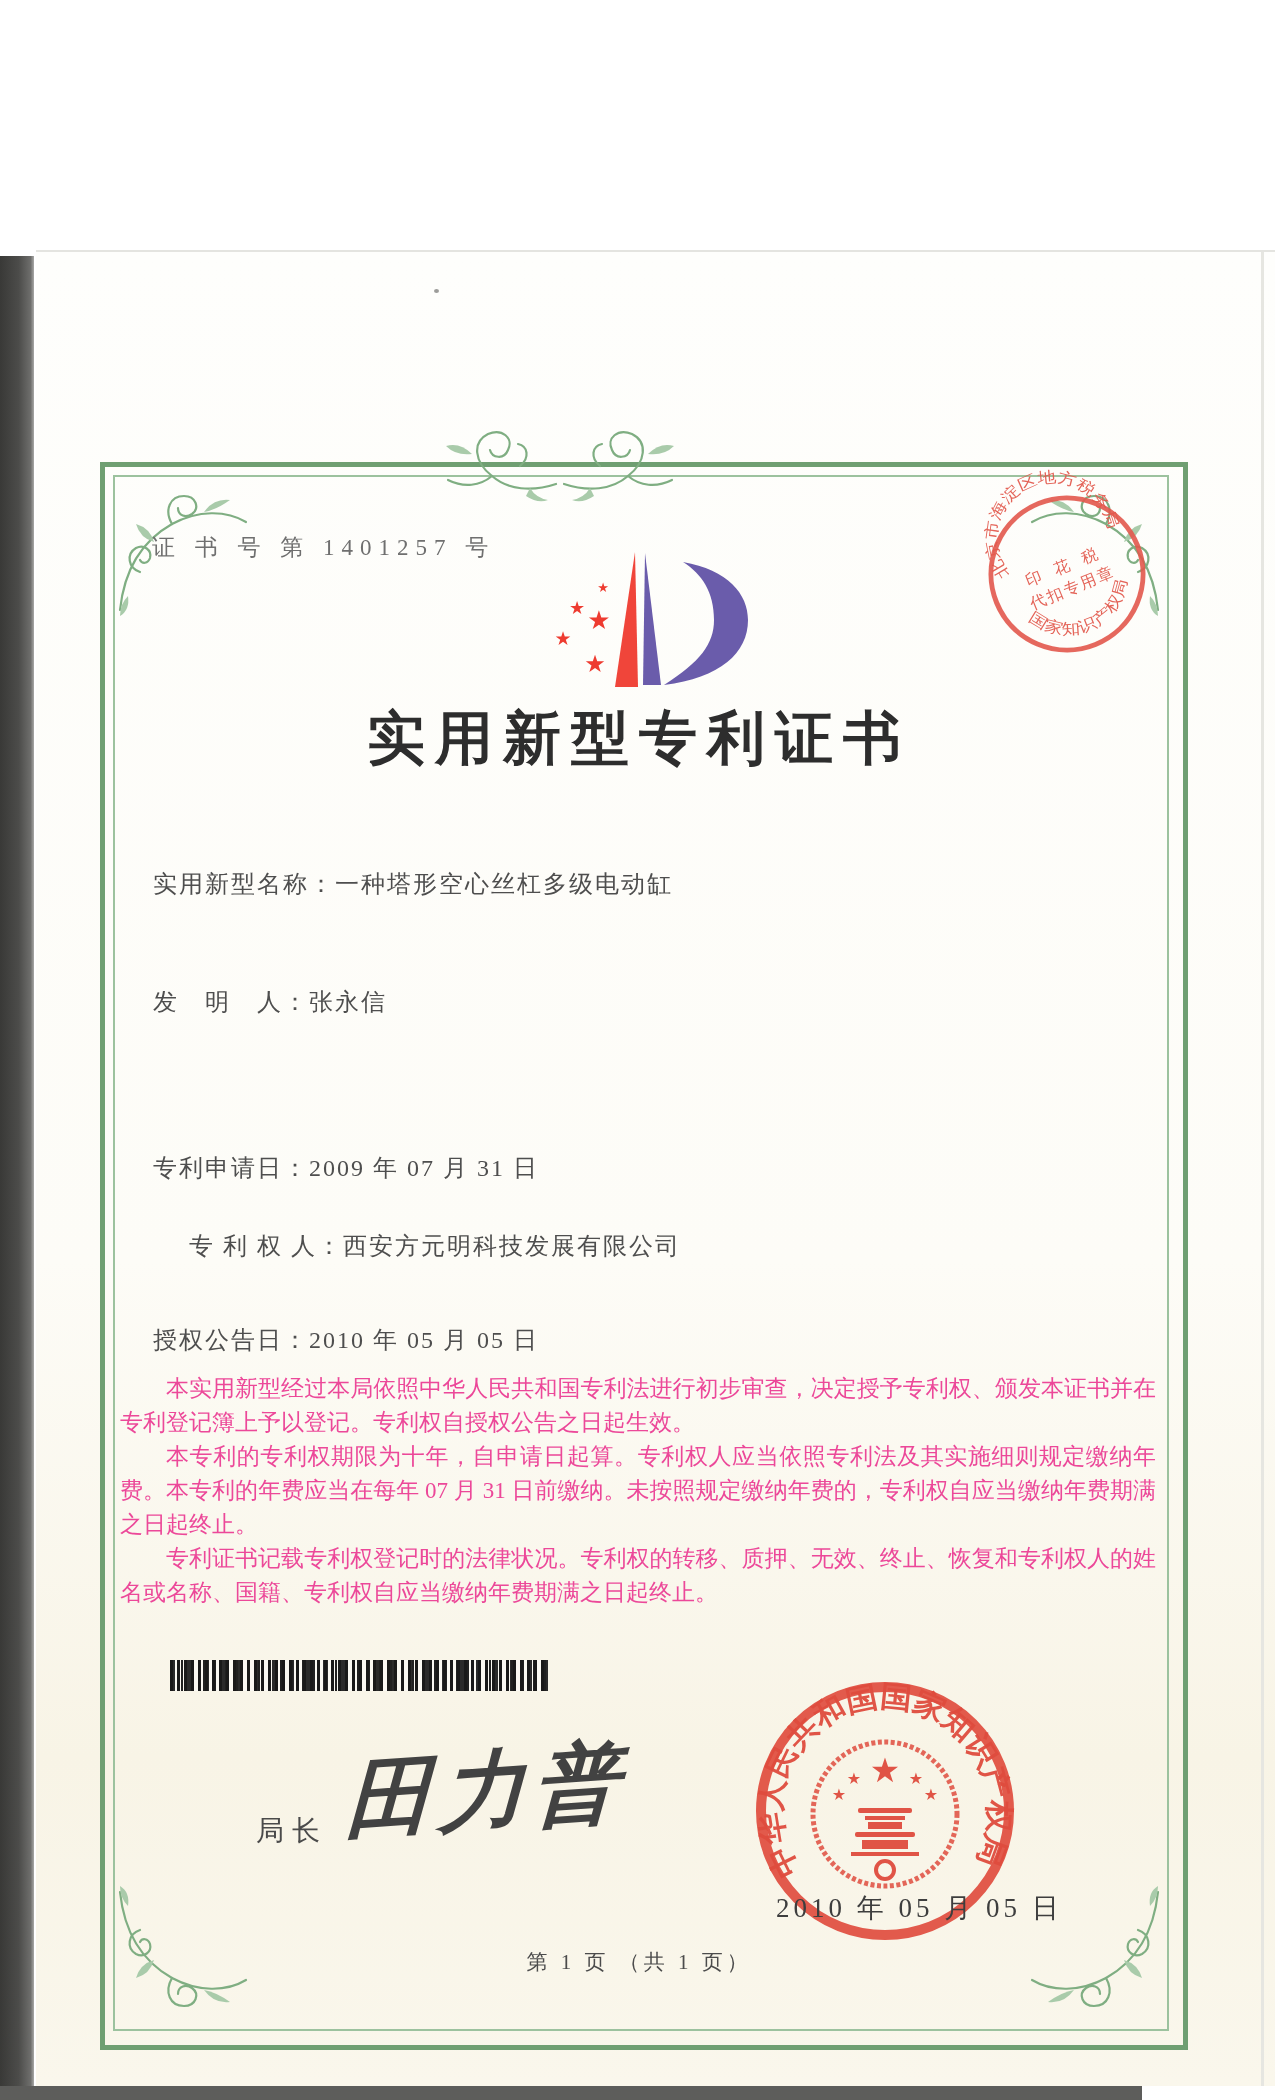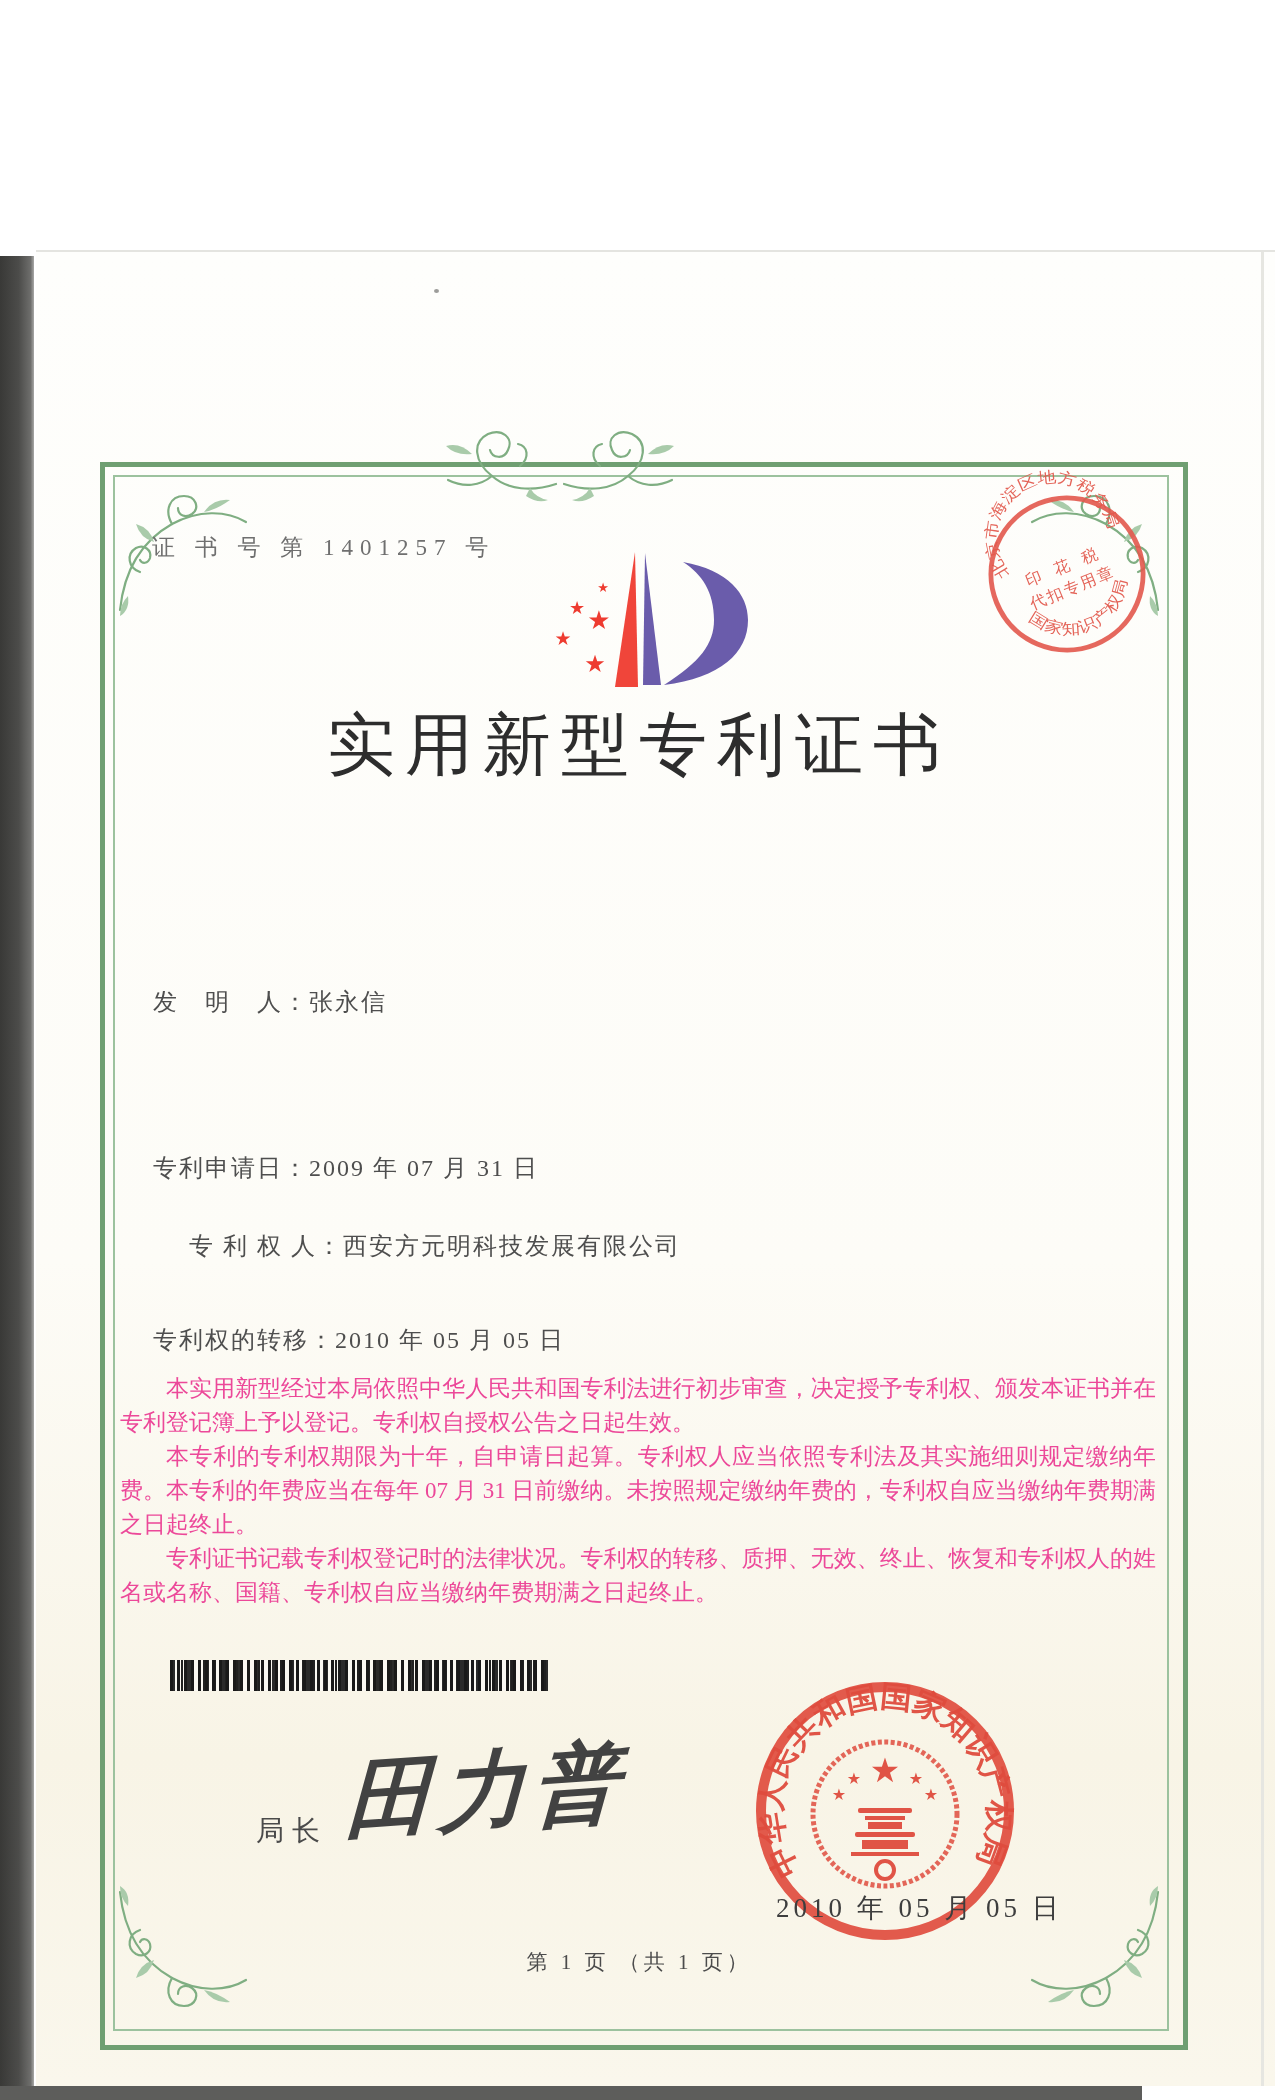--- a/index.html
+++ b/index.html
@@ -12,21 +12,21 @@
   .left-band{left:0;top:256px;width:34px;height:1844px;
              background:linear-gradient(90deg,#393937 0%,#4c4c4a 55%,#6e6e6c 90%,#a9a9a7 100%);}
   .bottom-band{left:0;top:2086px;width:1142px;height:14px;background:#5d5d5b;}
   .right-edge{left:1261px;top:252px;width:3px;height:1834px;background:#e6e6e1;}
   .speck{left:434px;top:289px;width:5px;height:4px;border-radius:50%;background:#9c9c9a;}
 
   .frame-outer{left:100px;top:462px;width:1078px;height:1578px;border:5px solid #6f9f72;}
   .frame-inner{left:113px;top:475px;width:1052px;height:1552px;border:2px solid #9cc29e;}
 
   .cert-no{left:152px;top:532px;font-size:23px;color:#6f6f6f;letter-spacing:7px;}
-  .title{left:279px;top:700px;width:720px;text-align:center;font-size:68px;font-weight:400;
+  .title{left:279px;top:700px;width:720px;text-align:center;font-size:58px;font-weight:700;
          color:#2d2d2d;letter-spacing:10px;}
   .field-row{left:153px;width:920px;font-size:24px;color:#4e4e4e;letter-spacing:2px;white-space:nowrap;}
   .body-text{left:120px;top:1372px;width:1036px;font-size:23px;line-height:34px;color:#ec4899;
              text-align:justify;}
   .body-text p{margin:0;text-indent:2em;}
   .barcode{left:170px;top:1660px;width:378px;height:31px;background-color:#faf8f2;
            background-image:
              repeating-linear-gradient(90deg,#191919 0 3px,transparent 3px 7px),
              repeating-linear-gradient(90deg,#202020 0 2px,transparent 2px 11px),
              repeating-linear-gradient(90deg,#2a2a2a 0 5px,transparent 5px 17px);}
@@ -101,31 +101,34 @@
     </text>
     <text font-size="15.5" fill="#e2584c" opacity="0.92">
       <textPath href="#taxBot" startOffset="8" textLength="130" lengthAdjust="spacingAndGlyphs">国家知识产权局</textPath>
     </text>
     <text x="84" y="81" font-size="16" fill="#e2584c" text-anchor="middle" letter-spacing="5" opacity="0.92">印 花 税</text>
     <text x="84" y="104" font-size="16" fill="#e2584c" text-anchor="middle" letter-spacing="2" opacity="0.92">代扣专用章</text>
   </svg>
 
   <div class="abs title">实用新型专利证书</div>
 
+  <div class="abs field-row" style="top:868px;">
+    <span>实用新型名称：</span><span>一种塔形空心丝杠多级电动缸</span>
+  </div>
   <div class="abs field-row" style="top:986px;">
     <span>发　明　人：</span><span>张永信</span>
   </div>
   <div class="abs field-row" style="top:1152px;">
     <span>专利申请日：</span><span>2009 年 07 月 31 日</span>
   </div>
   <div class="abs field-row" style="top:1230px;margin-left:36px;">
     <span>专 利 权 人：</span><span>西安方元明科技发展有限公司</span>
   </div>
   <div class="abs field-row" style="top:1324px;">
-    <span>专利权的转移：</span><span>2010 年 05 月 05 日</span>
+    <span>授权公告日：</span><span>2010 年 05 月 05 日</span>
   </div>
 
   <div class="abs body-text">
     <p>本实用新型经过本局依照中华人民共和国专利法进行初步审查，决定授予专利权、颁发本证书并在专利登记簿上予以登记。专利权自授权公告之日起生效。</p>
     <p>本专利的专利权期限为十年，自申请日起算。专利权人应当依照专利法及其实施细则规定缴纳年费。本专利的年费应当在每年 07 月 31 日前缴纳。未按照规定缴纳年费的，专利权自应当缴纳年费期满之日起终止。</p>
     <p>专利证书记载专利权登记时的法律状况。专利权的转移、质押、无效、终止、恢复和专利权人的姓名或名称、国籍、专利权自应当缴纳年费期满之日起终止。</p>
   </div>
 
   <div class="abs barcode"></div>
 

